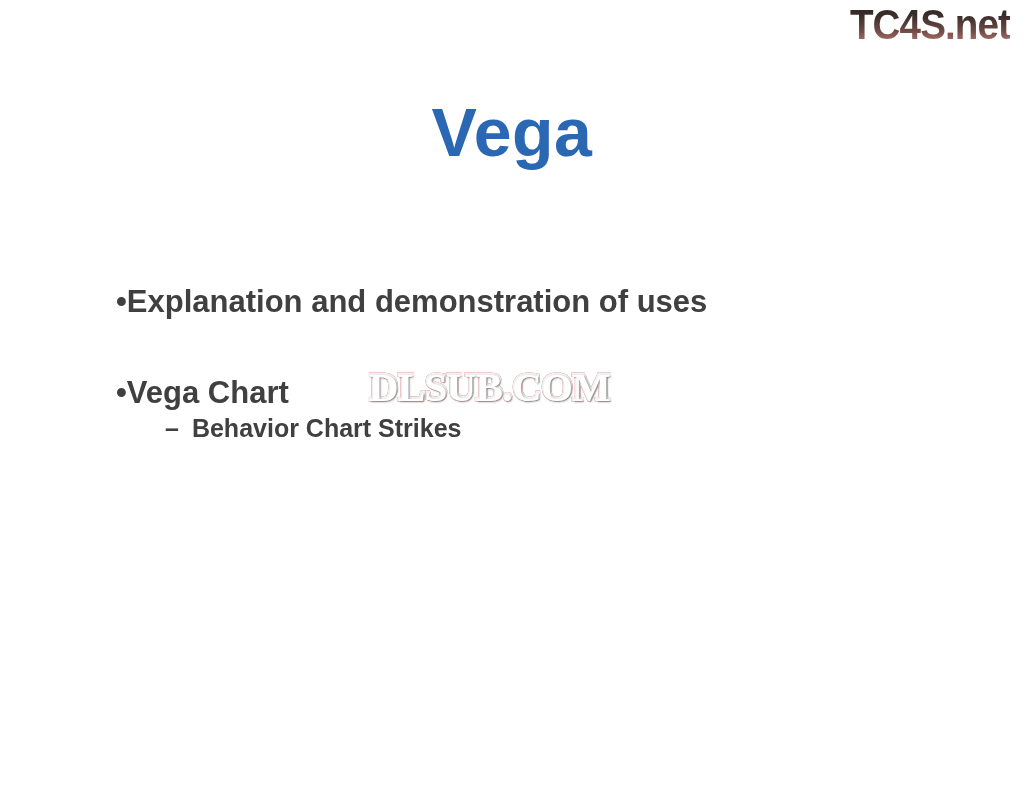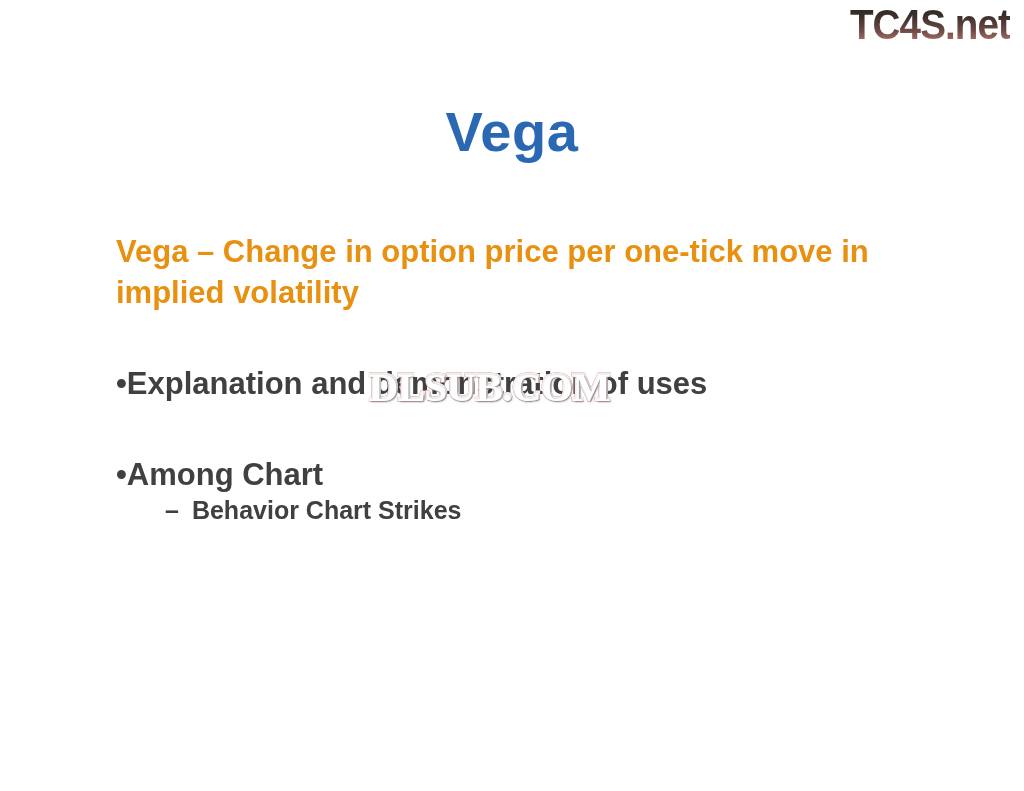--- a/index.html
+++ b/index.html
@@ -51,21 +51,21 @@
   
   .slide-title {
     position: absolute;
     top: 101px;
     left: 0;
     width: 1024px;
     text-align: center;
     color: #2a68b3;
     font-family: "Liberation Sans", sans-serif;
     font-weight: bold;
-    font-size: 56px;
+    font-size: 68px;
     line-height: 62px;
     letter-spacing: 0.5px;
   }
 
   
   .body-block {
     position: absolute;
     left: 116px;
     top: 231px;
     width: 830px;
@@ -166,29 +166,28 @@
 <body>
 
 <div class="slide">
 
   <div class="brand-logo">TC4S.net</div>
 
   <div class="slide-title">Vega</div>
 
   <div class="body-block">
 
-    <div class="lead-text">Vega – Change in option price per one-tick move in implied volatility</div>
 
     <div class="gap-1"></div>
 
     <div class="bullet-l1"><span class="dot">•</span><span>Explanation and demonstration of uses</span></div>
 
     <div class="gap-2"></div>
 
-    <div class="bullet-l1"><span class="dot">•</span><span>Among Chart</span></div>
+    <div class="bullet-l1"><span class="dot">•</span><span>Vega Chart</span></div>
 
     <div class="bullet-l2"><span class="dash">–</span><span>Behavior Chart Strikes</span></div>
 
   </div>
 
   <div class="watermark"><span class="watermark-inner">DLSUB.COM</span></div>
 
 
 </div>
 

